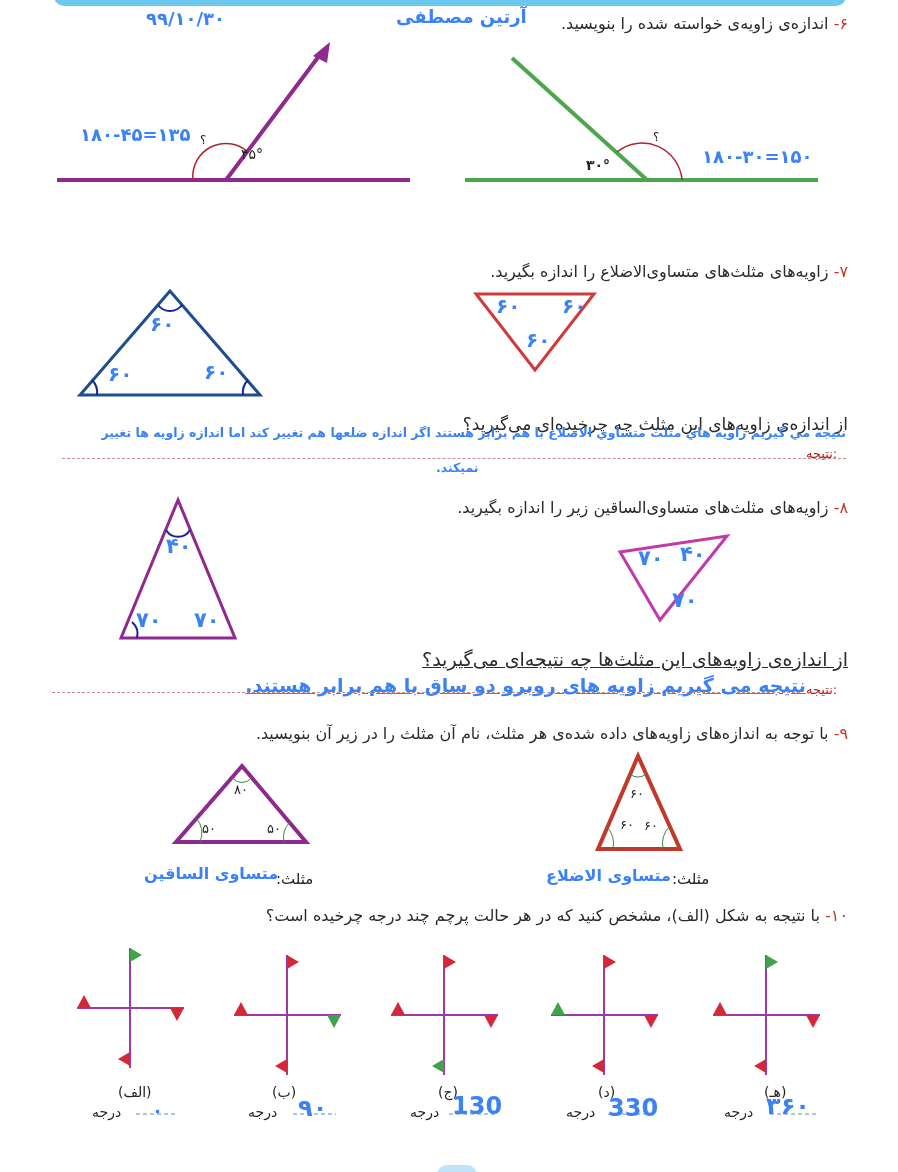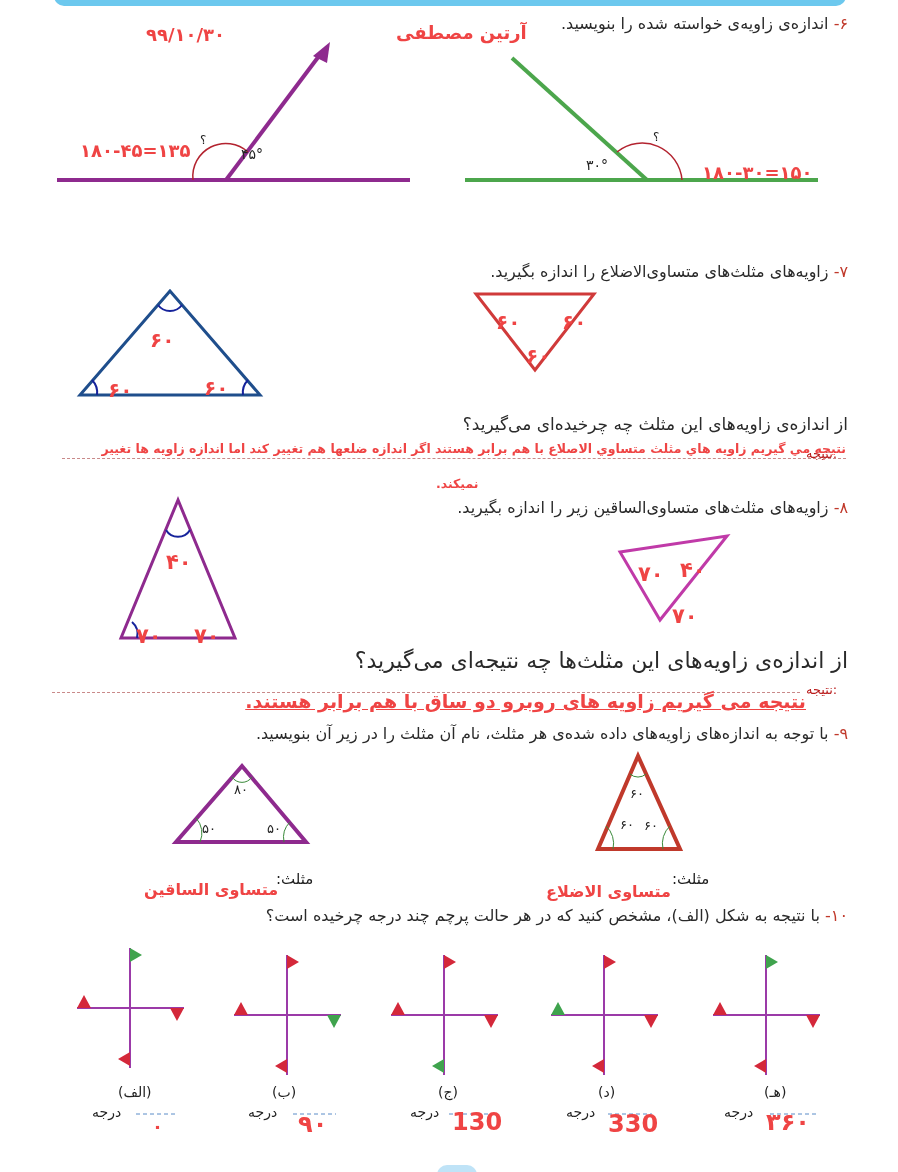--- a/index.html
+++ b/index.html
@@ -5,21 +5,21 @@
   html, body { margin:0; padding:0; background:#ffffff; }
   body { width:898px; height:1172px; position:relative; overflow:hidden;
          font-family:"DejaVu Sans", sans-serif; }
   .topbar { position:absolute; left:54px; top:-14px; width:792px; height:20px;
             background:#6cc8ee; border-radius:0 0 10px 10px; }
   .abs { position:absolute; }
   .q { position:absolute; direction:rtl; font-family:"DejaVu Sans", sans-serif;
        font-size:16px; color:#2a2a2a; white-space:nowrap; }
   .qnum { color:#c0392b; }
   .hand { position:absolute; font-family:"DejaVu Sans", sans-serif; font-weight:bold;
-          color:#ef4444; white-space:nowrap; direction:rtl;margin-top:16px; }
+          color:#3b82f6; white-space:nowrap; direction:rtl; }
   .hand-ltr { direction:ltr; }
   .ans-line { position:absolute; border-bottom:1px dashed #c98a8a; }
   .label-green { color:#b91c1c; font-size:13px; }
   .lbl { position:absolute; font-size:14px; color:#222; direction:rtl; white-space:nowrap; }
   .small-lbl { font-size:13px; color:#222; }
   svg { position:absolute; overflow:visible; }
   .bottom-bubble { position:absolute; left:437px; top:1165px; width:40px; height:20px;
                    border-radius:20px; background:#bfe3f7; }
 </style>
 </head>
@@ -41,21 +41,21 @@
   <polygon points="330,42 313,56 327,63" fill="#8e2a8e"></polygon>
   <path d="M193,180 A33,33 0 0 1 248,152" fill="none" stroke="#b3232f" stroke-width="1.5"></path>
   <line x1="465" y1="180" x2="818" y2="180" stroke="#4ca64c" stroke-width="4"></line>
   <line x1="512" y1="58" x2="647" y2="180" stroke="#4ca64c" stroke-width="4"></line>
   <path d="M617,152 A40,40 0 0 1 682,180" fill="none" stroke="#b3232f" stroke-width="1.5"></path>
 </svg>
 <div class="lbl" style="left:200px;top:133px;font-size:12px;">؟</div>
 <div class="lbl" style="left:241px;top:146px;">۴۵°</div>
 <div class="hand hand-ltr" style="left:80px;top:124px;font-size:18px;">۱۸۰-۴۵=۱۳۵</div>
 <div class="lbl" style="left:653px;top:130px;font-size:12px;">؟</div>
-<div class="lbl" style="left:586px;top:157px;">۳۰°</div>
+<div class="lbl" style="left:586px;top:157px;font-weight:bold;">۳۰°</div>
 <div class="hand hand-ltr" style="left:702px;top:146px;font-size:18px;">۱۸۰-۳۰=۱۵۰</div>
 
 <div class="q" style="right:50px;top:262px;">
   <span class="qnum">۷-</span>
   <span>زاویه‌های مثلث‌های متساوی‌الاضلاع را اندازه بگیرید.</span>
 </div>
 <svg width="898" height="420" style="left:0;top:0;">
   <polygon points="170,291 80,395 260,395" fill="none" stroke="#1f4e8c" stroke-width="3"></polygon>
   <path d="M158,305 A15,15 0 0 0 182,305" fill="none" stroke="#16239b" stroke-width="2"></path>
   <path d="M92,380 A18,18 0 0 1 97,395" fill="none" stroke="#16239b" stroke-width="2"></path>
@@ -85,21 +85,21 @@
   <path d="M132,622 A16,16 0 0 1 137,638" fill="none" stroke="#16239b" stroke-width="2"></path>
   <polygon points="620,552 727,536 660,620" fill="none" stroke="#c03aa8" stroke-width="3"></polygon>
 </svg>
 <div class="hand" style="left:166px;top:534px;font-size:21px;">۴۰</div>
 <div class="hand" style="left:136px;top:608px;font-size:21px;">۷۰</div>
 <div class="hand" style="left:194px;top:608px;font-size:21px;">۷۰</div>
 <div class="hand" style="left:638px;top:546px;font-size:21px;">۷۰</div>
 <div class="hand" style="left:680px;top:542px;font-size:21px;">۴۰</div>
 <div class="hand" style="left:672px;top:588px;font-size:21px;">۷۰</div>
 
-<div class="q" style="right:50px;top:648px;font-size:22px;">از اندازه‌ی زاویه‌های این مثلث‌ها چه نتیجه‌ای می‌گیرید؟</div>
+<div class="q" style="right:50px;top:648px;font-size:19px;text-decoration:underline;">از اندازه‌ی زاویه‌های این مثلث‌ها چه نتیجه‌ای می‌گیرید؟</div>
 <div class="ans-line" style="left:52px;width:748px;top:692px;"></div>
 <div class="abs label-green" style="left:806px;top:682px;">نتیجه:</div>
 <div class="hand" style="right:92px;top:674px;font-size:19px;text-decoration:underline;">نتیجه می گیریم زاویه های روبرو دو ساق با هم برابر هستند.</div>
 
 <div class="q" style="right:50px;top:724px;">
   <span class="qnum">۹-</span>
   <span>با توجه به اندازه‌های زاویه‌های داده شده‌ی هر مثلث، نام آن مثلث را در زیر آن بنویسید.</span>
 </div>
 <svg width="898" height="900" style="left:0;top:0;">
   <polygon points="242,766 176,842 306,842" fill="none" stroke="#8e2a8e" stroke-width="4"></polygon>

